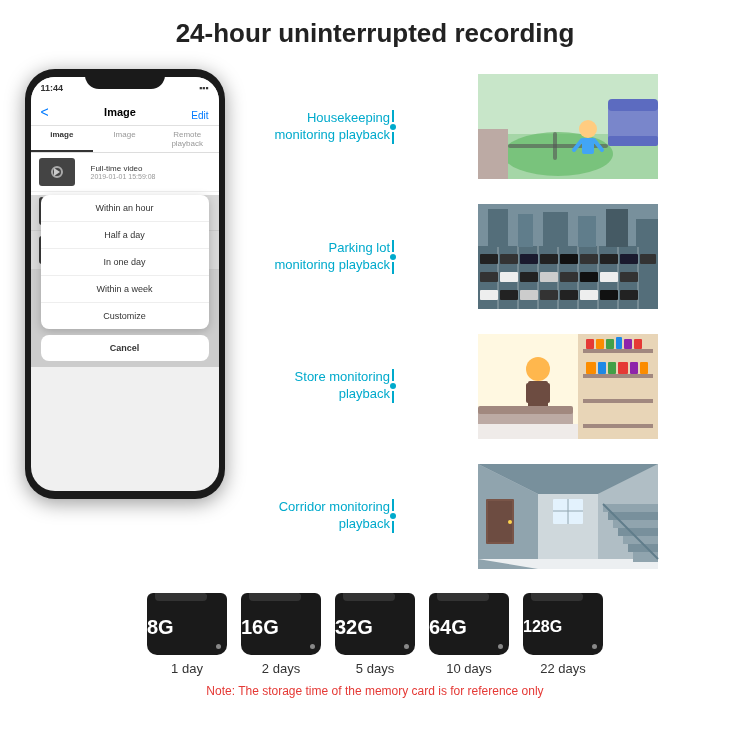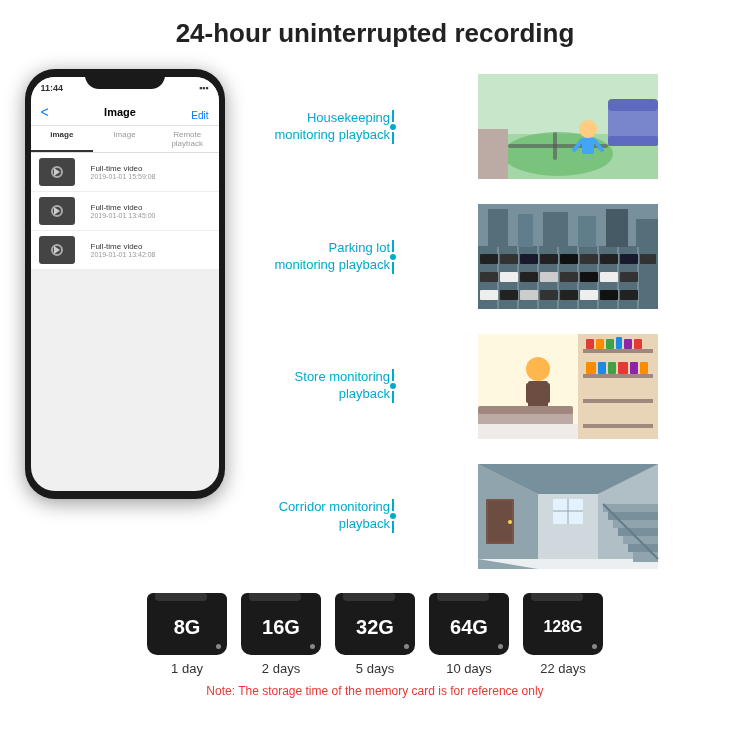--- a/index.html
+++ b/index.html
@@ -251,21 +251,20 @@
     }
 
     .sd-card {
       width: 80px;
       height: 62px;
       background: #1a1a1a;
       border-radius: 6px 6px 10px 10px;
       position: relative;
       display: flex;
       align-items: center;
-      justify-content: center;
     }
 
     .sd-card::before {
       content: '';
       position: absolute;
       top: 0;
       left: 8px;
       right: 20px;
       height: 8px;
       background: #333;
@@ -377,20 +376,30 @@
               <div class="video-thumb-inner">
                   <div class="play-dot"></div>
                 </div>
             </div>
             <div class="video-info">
               <div class="vtitle">Full-time video</div>
               <div class="vdate">2019-01-01 13:42:08</div>
             </div>
           </div>
 
+          <div class="dropdown-overlay">
+            <div class="dropdown-menu">
+              <div class="dropdown-item">Within an hour</div>
+              <div class="dropdown-item">Half a day</div>
+              <div class="dropdown-item">In one day</div>
+              <div class="dropdown-item">Within a week</div>
+              <div class="dropdown-item">Customize</div>
+            </div>
+            <div class="cancel-btn">Cancel</div>
+          </div>
 
         </div>
       </div>
     </div>
   </div>
 
   <div class="right-section">
 
     <div class="monitoring-row">
       <div class="monitoring-label">

